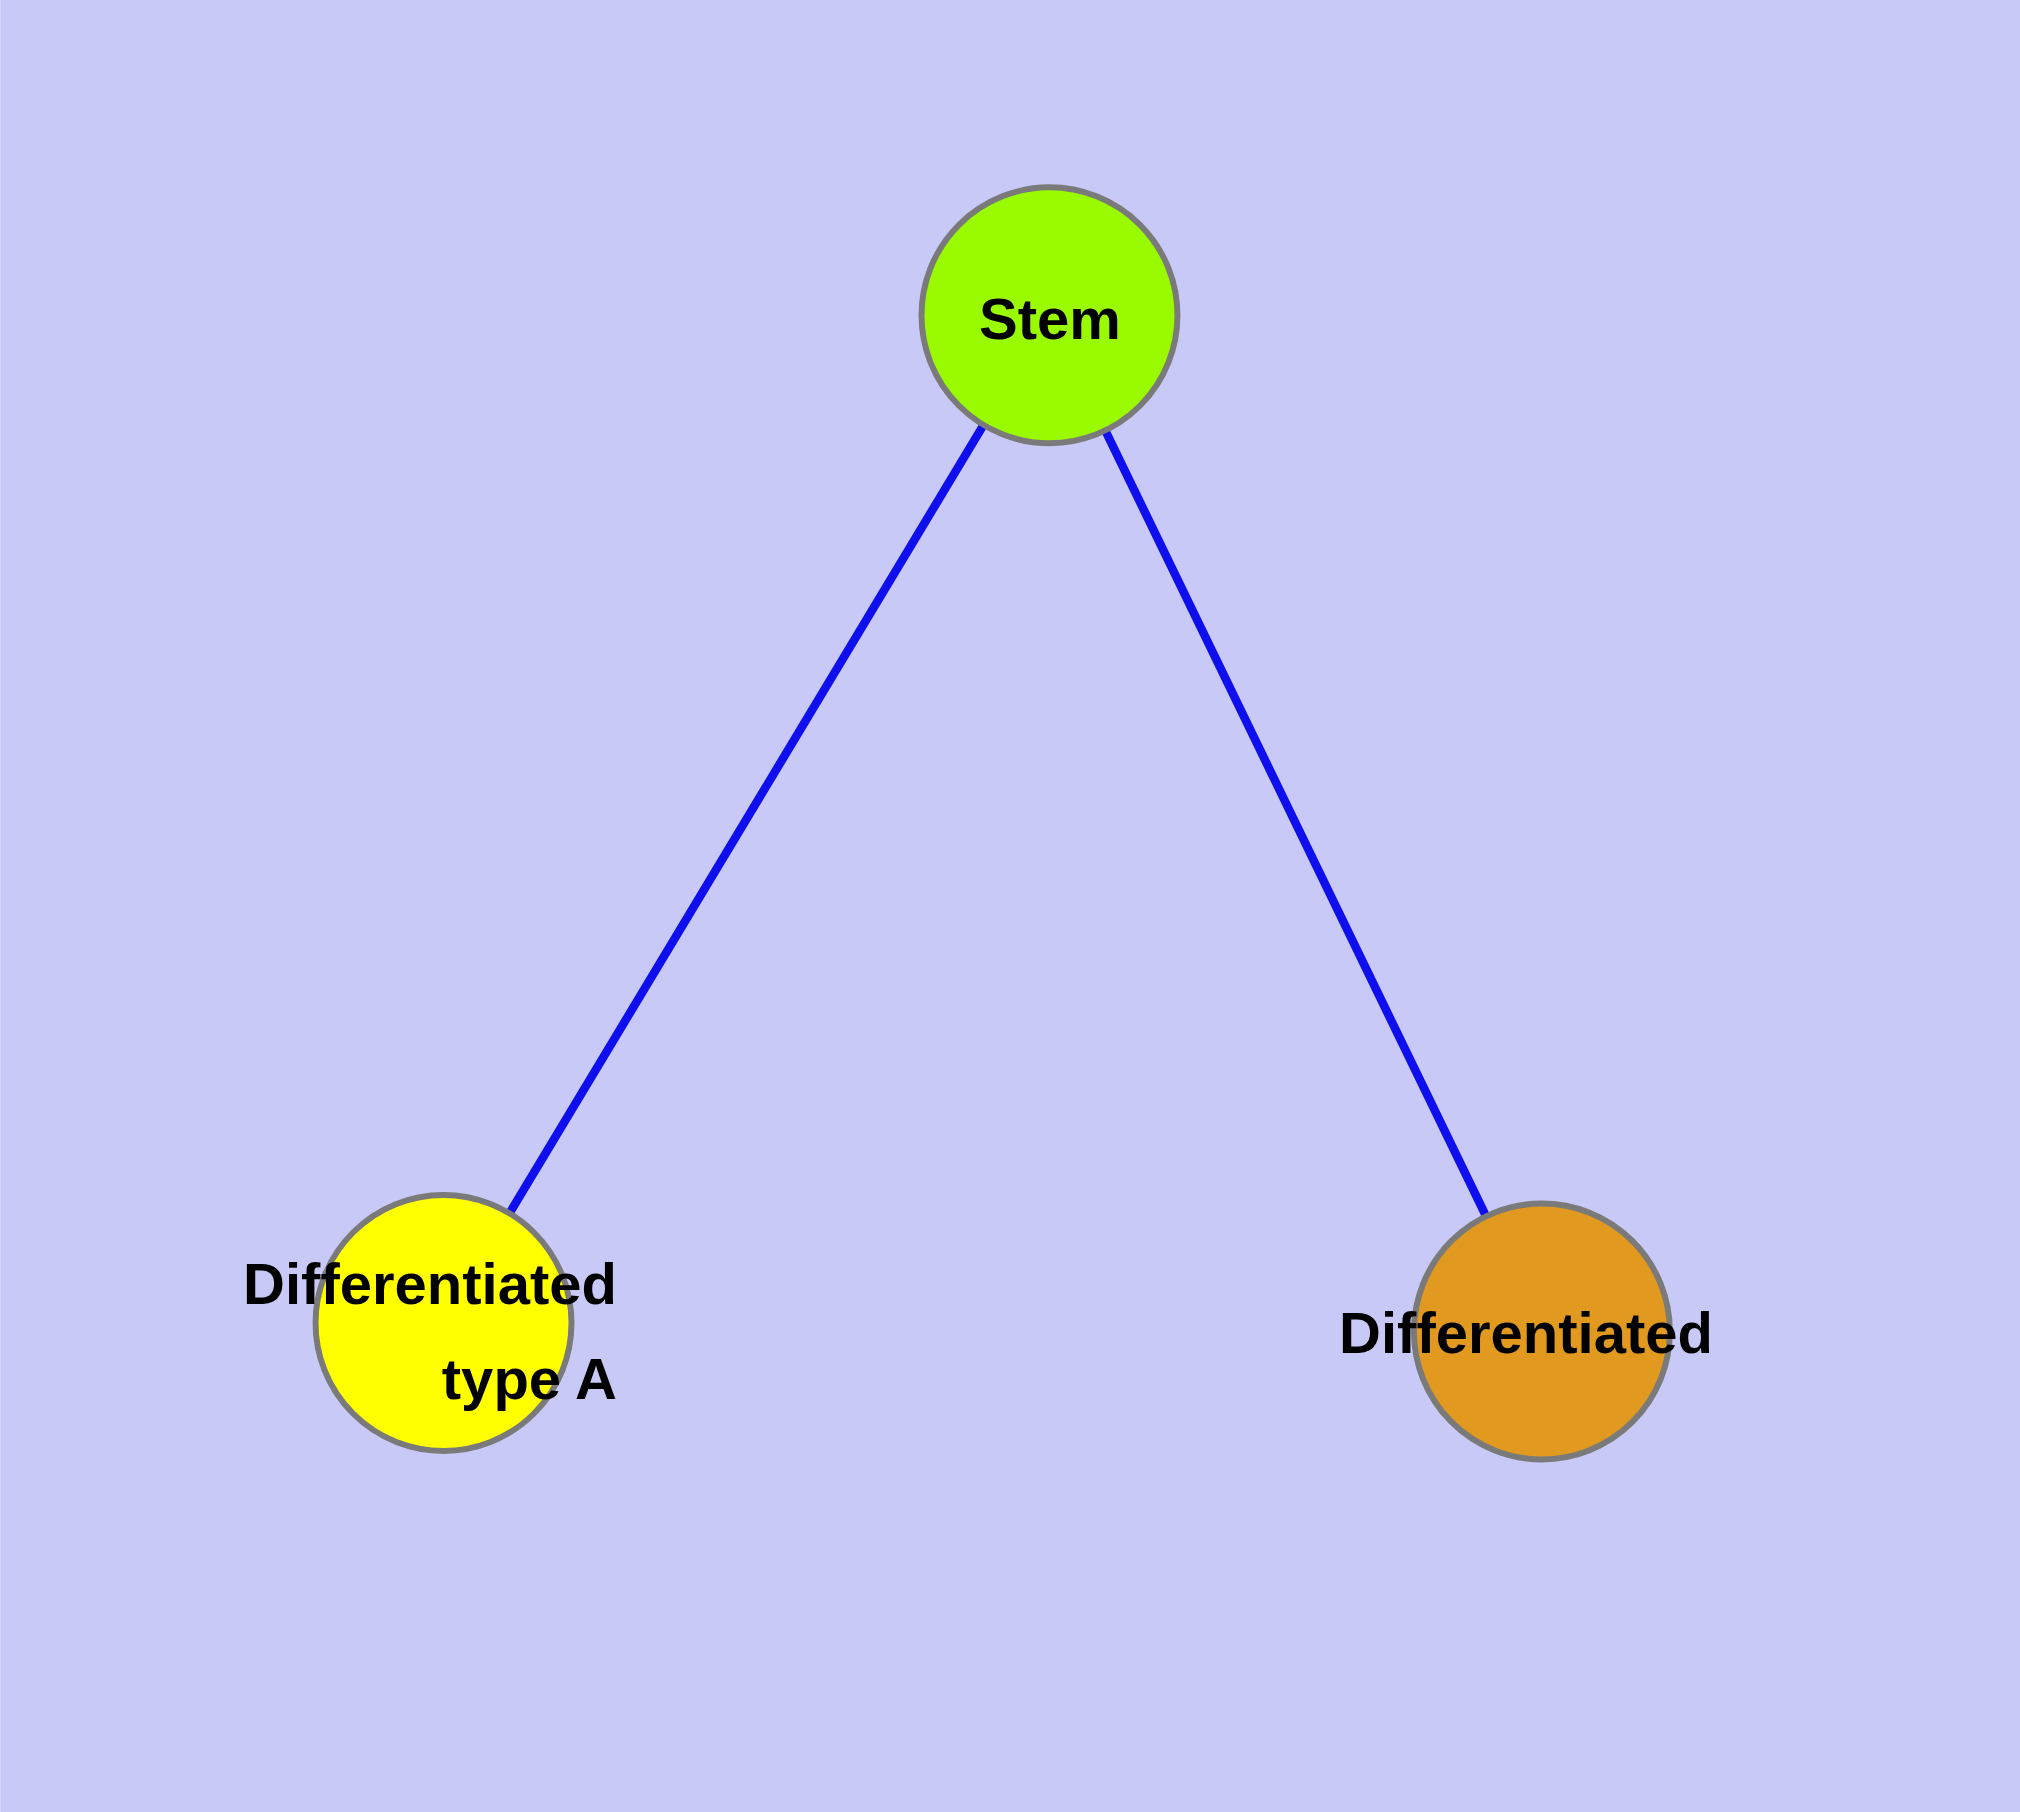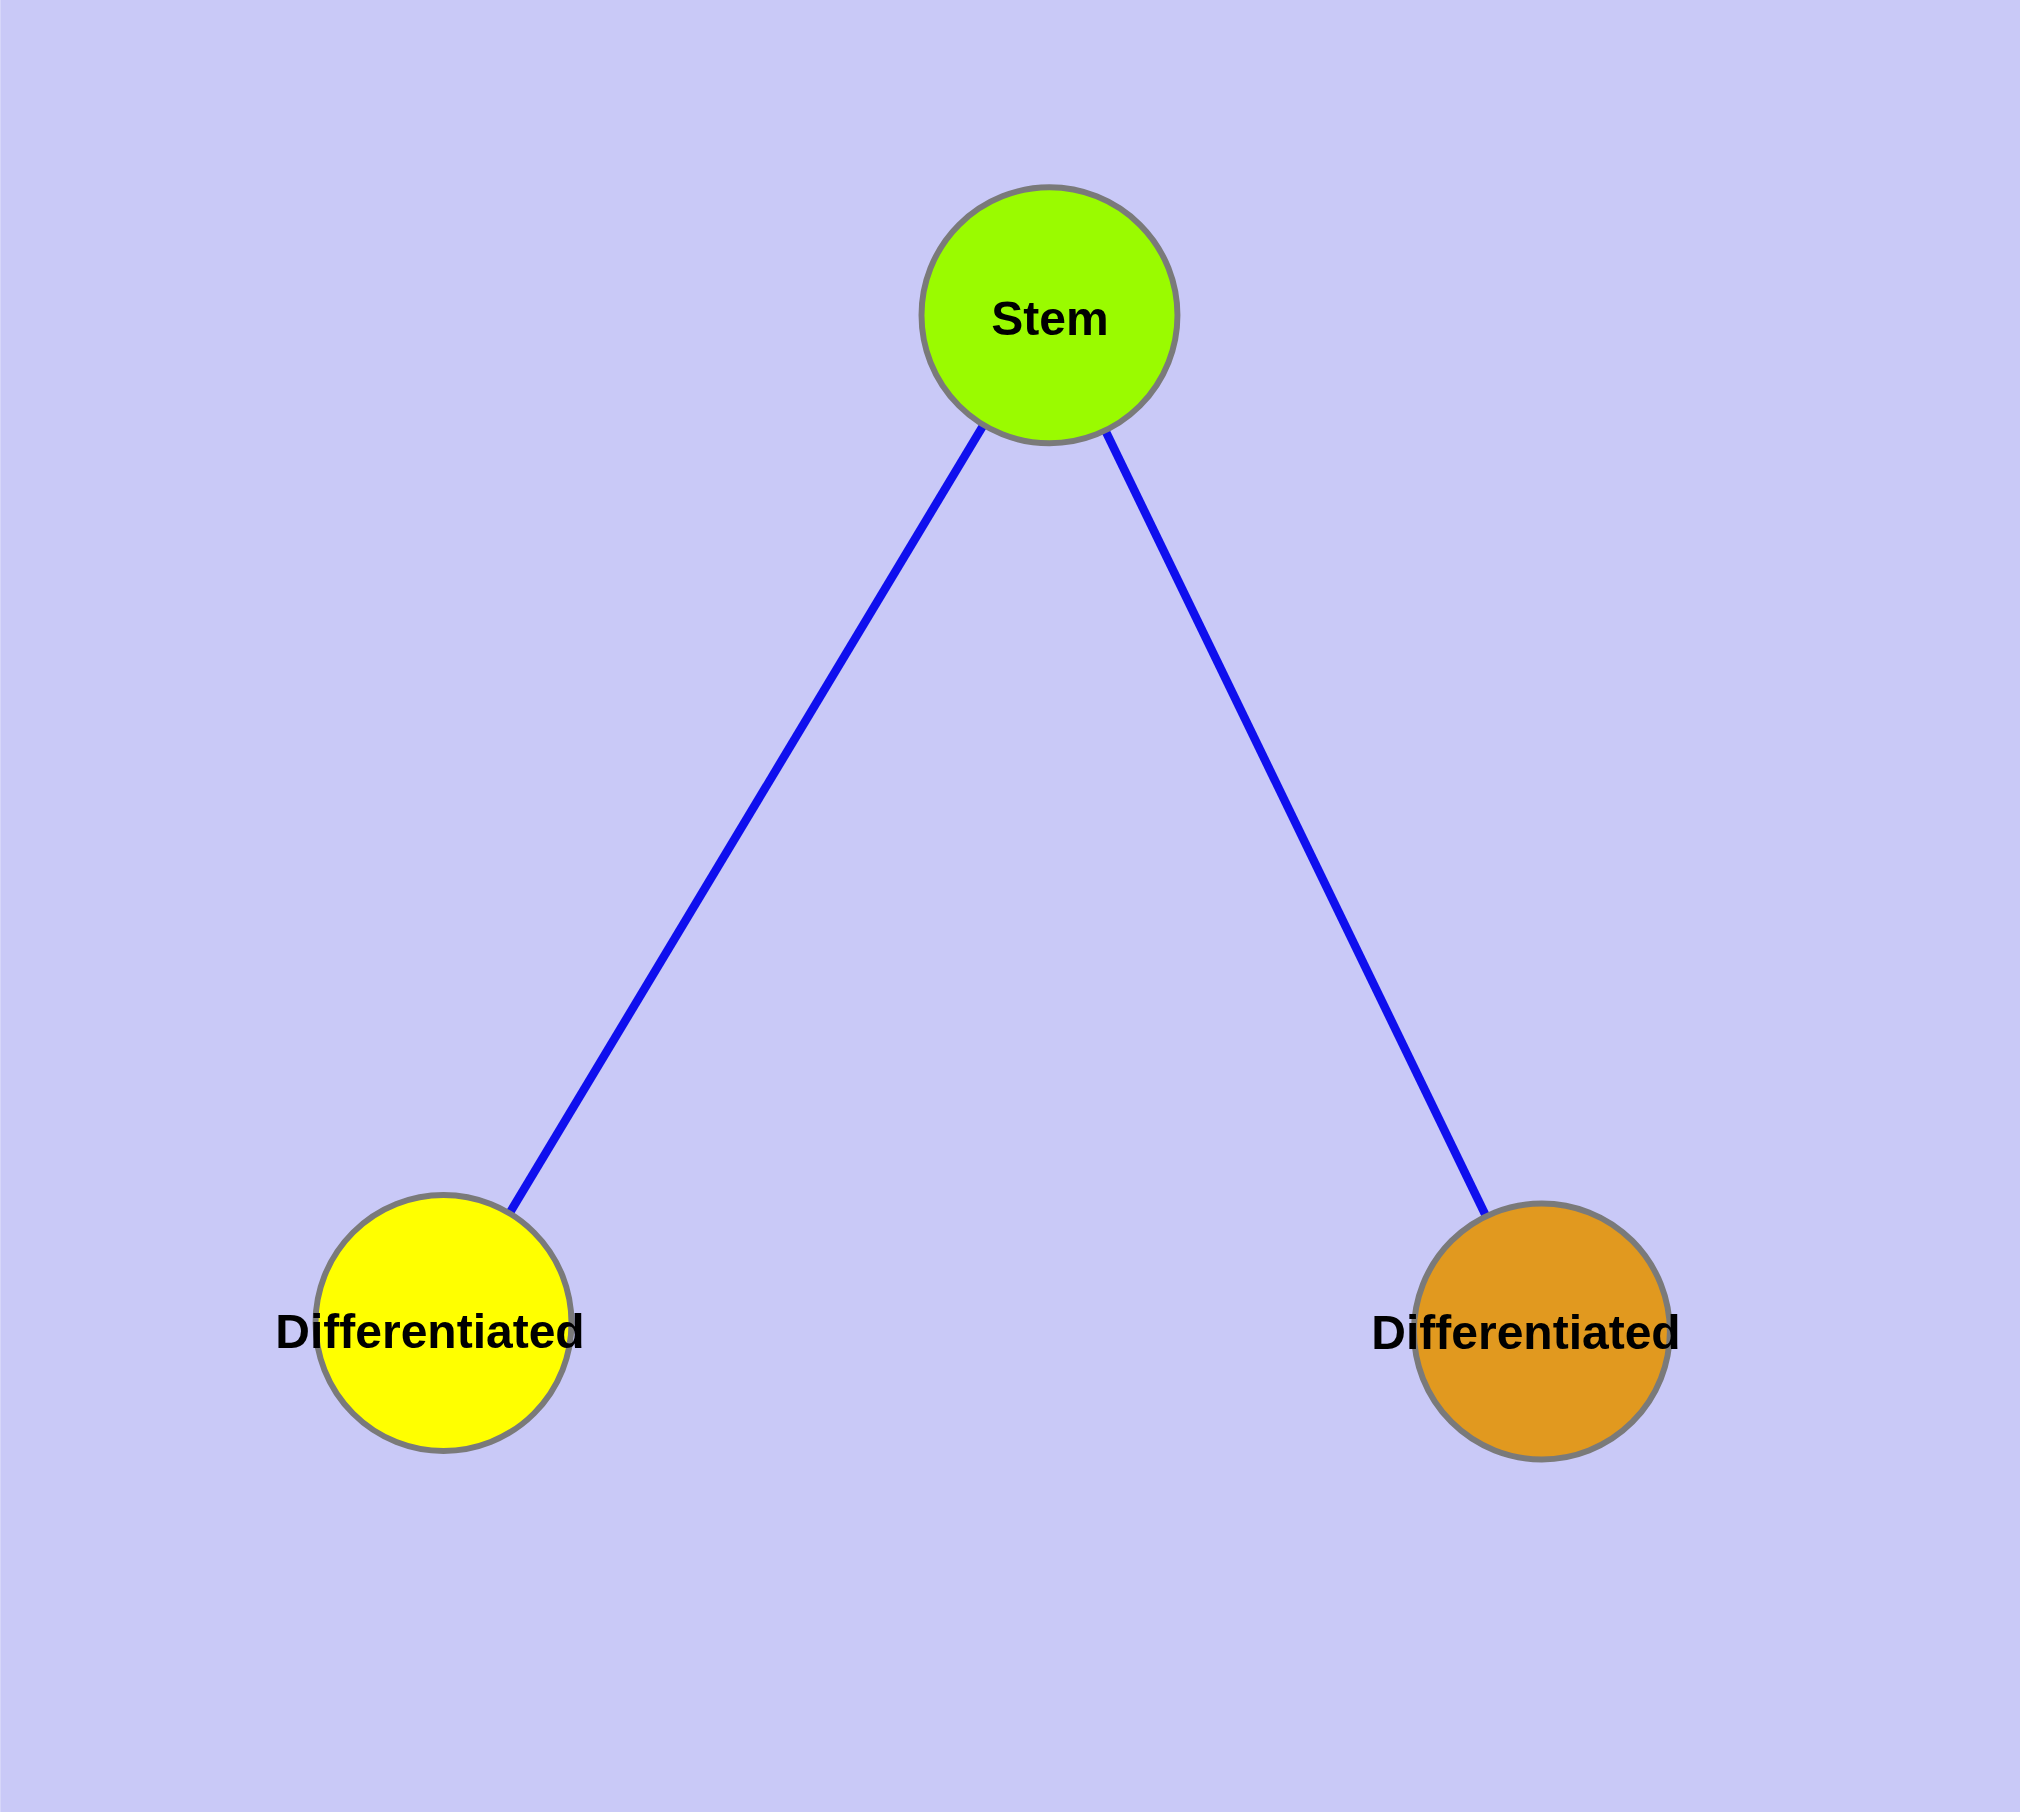--- a/index.html
+++ b/index.html
@@ -20,21 +20,21 @@
     top: 0;
     width: 100%;
     height: 100%;
     display: block;
   }
   .node-label {
     position: absolute;
     transform: translate(-50%, -50%);
     text-align: right;
     font-weight: bold;
-    font-size: 48px;
+    font-size: 58px;
     line-height: 95px;
     color: #000000;
     white-space: nowrap;
     letter-spacing: 0px;
   }
   .node-label span {
     display: block;
   }
 </style>
 </head>
@@ -56,20 +56,21 @@
 
     <circle cx="1819" cy="1571" r="151" stroke-width="7" fill="#E1991F" stroke="#7A7A7A"></circle>
   </svg>
 
   <div class="node-label" style="left:1050px; top:318px;">
     <span>Stem</span>
   </div>
 
   <div class="node-label" style="left:430px; top:1331px;">
     <span>Differentiated</span>
+    <span>type A</span>
   </div>
 
   <div class="node-label" style="left:1526px; top:1332px;">
     <span>Differentiated</span>
   </div>
 
 </div>
 
 
 </body></html>

